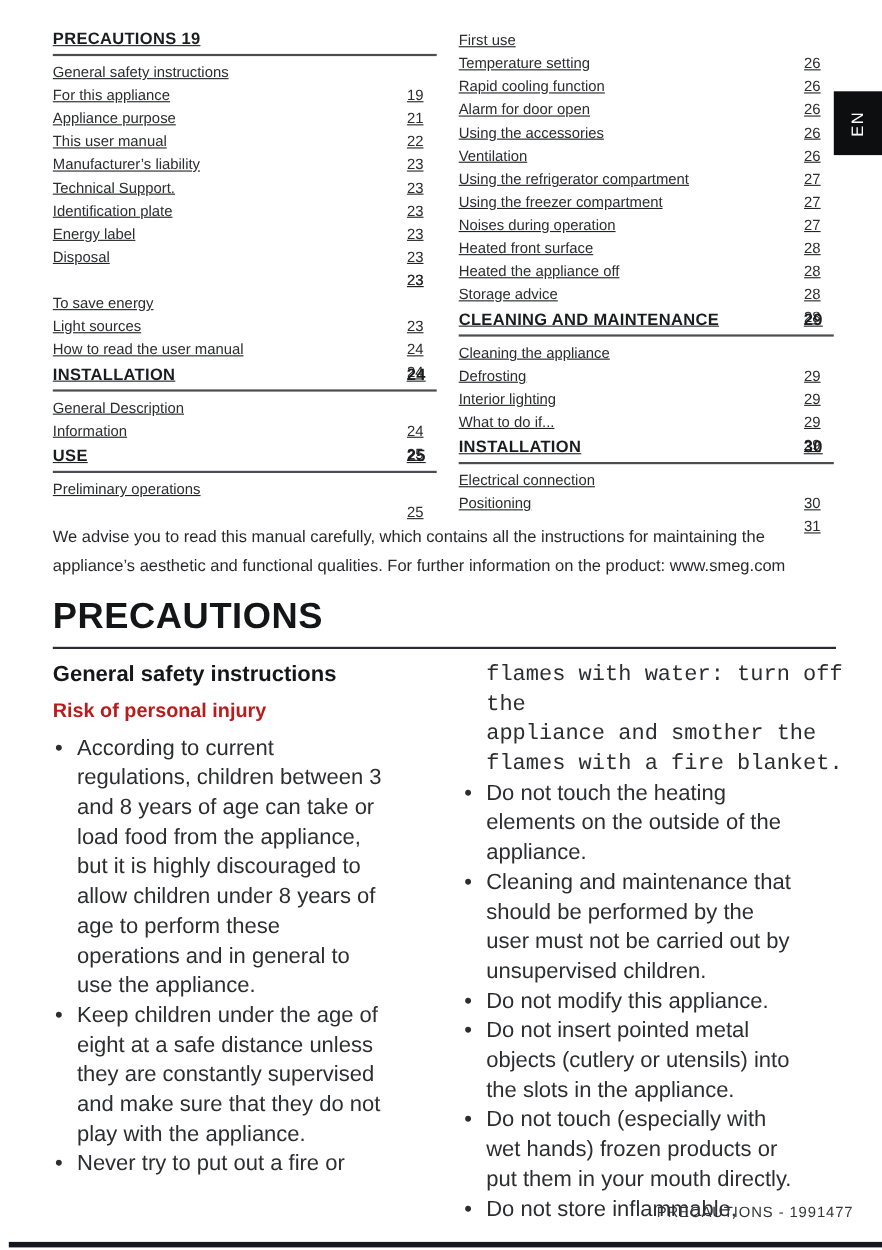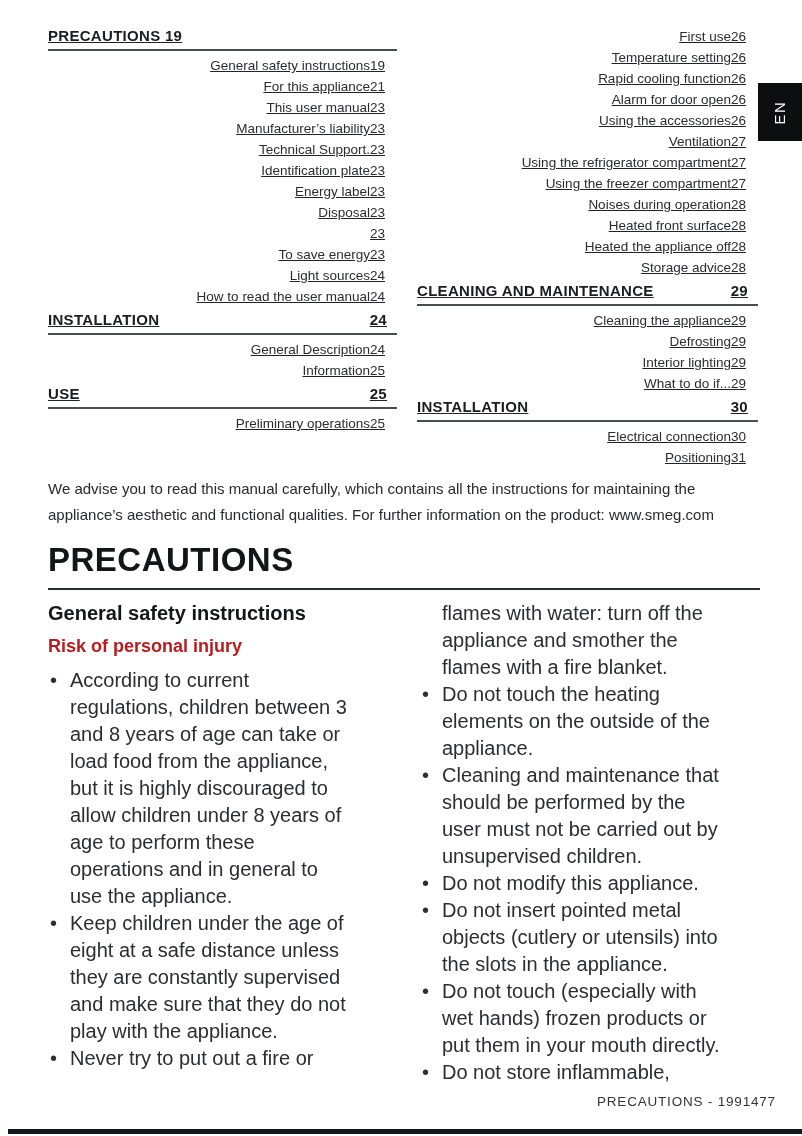--- a/index.html
+++ b/index.html
@@ -31,26 +31,27 @@
     letter-spacing: 0.3px;
     color: #1b1c1e;
     padding: 0 10px 4px 0;
     border-bottom: 2px solid #4a4d52;
     margin: 3px 0 4px 0;
     line-height: 19px;
   }
   .toc-col > .toc-header:first-child { margin-top: 0; }
   .toc-row {
     display: flex;
-    justify-content: flex-end;
+    justify-content: flex-start;
     height: 21px;
     line-height: 21px;
     font-size: 13.5px;
     color: #2b2c2e;
     padding-right: 12px;
+    flex-direction: column;
   }
   .toc-page { text-align: right; }
 
   
   .intro {
     position: absolute;
     top: 476px; left: 48px;
     width: 716px;
     font-size: 15px;
     line-height: 26px;
@@ -104,20 +105,21 @@
     flex: 0 0 22px;
     padding-left: 2px;
   }
   .bullet-text { white-space: pre-line; flex: 1; }
   .continuation {
     font-size: 20px;
     line-height: 27px;
     color: #2c2d2f;
     white-space: pre-line;
     padding-left: 22px;
+    font-family: Liberation Mono, monospace;
   }
 
   
   .lang-tab {
     position: absolute;
     top: 83px; left: 758px;
     width: 44px; height: 58px;
     background: #0d0e10;
     display: flex;
     align-items: center;
@@ -156,20 +158,24 @@
         <span class="toc-header-label">PRECAUTIONS 19</span>
         <span class="toc-header-page"></span>
       </div>
       <div class="toc-row">
         <span class="toc-label">General safety instructions</span>
         <span class="toc-page">19</span>
       </div>
       <div class="toc-row">
         <span class="toc-label">For this appliance</span>
         <span class="toc-page">21</span>
+      </div>
+      <div class="toc-row">
+        <span class="toc-label">Appliance purpose</span>
+        <span class="toc-page">22</span>
       </div>
       <div class="toc-row">
         <span class="toc-label">This user manual</span>
         <span class="toc-page">23</span>
       </div>
       <div class="toc-row">
         <span class="toc-label">Manufacturer’s liability</span>
         <span class="toc-page">23</span>
       </div>
       <div class="toc-row">

